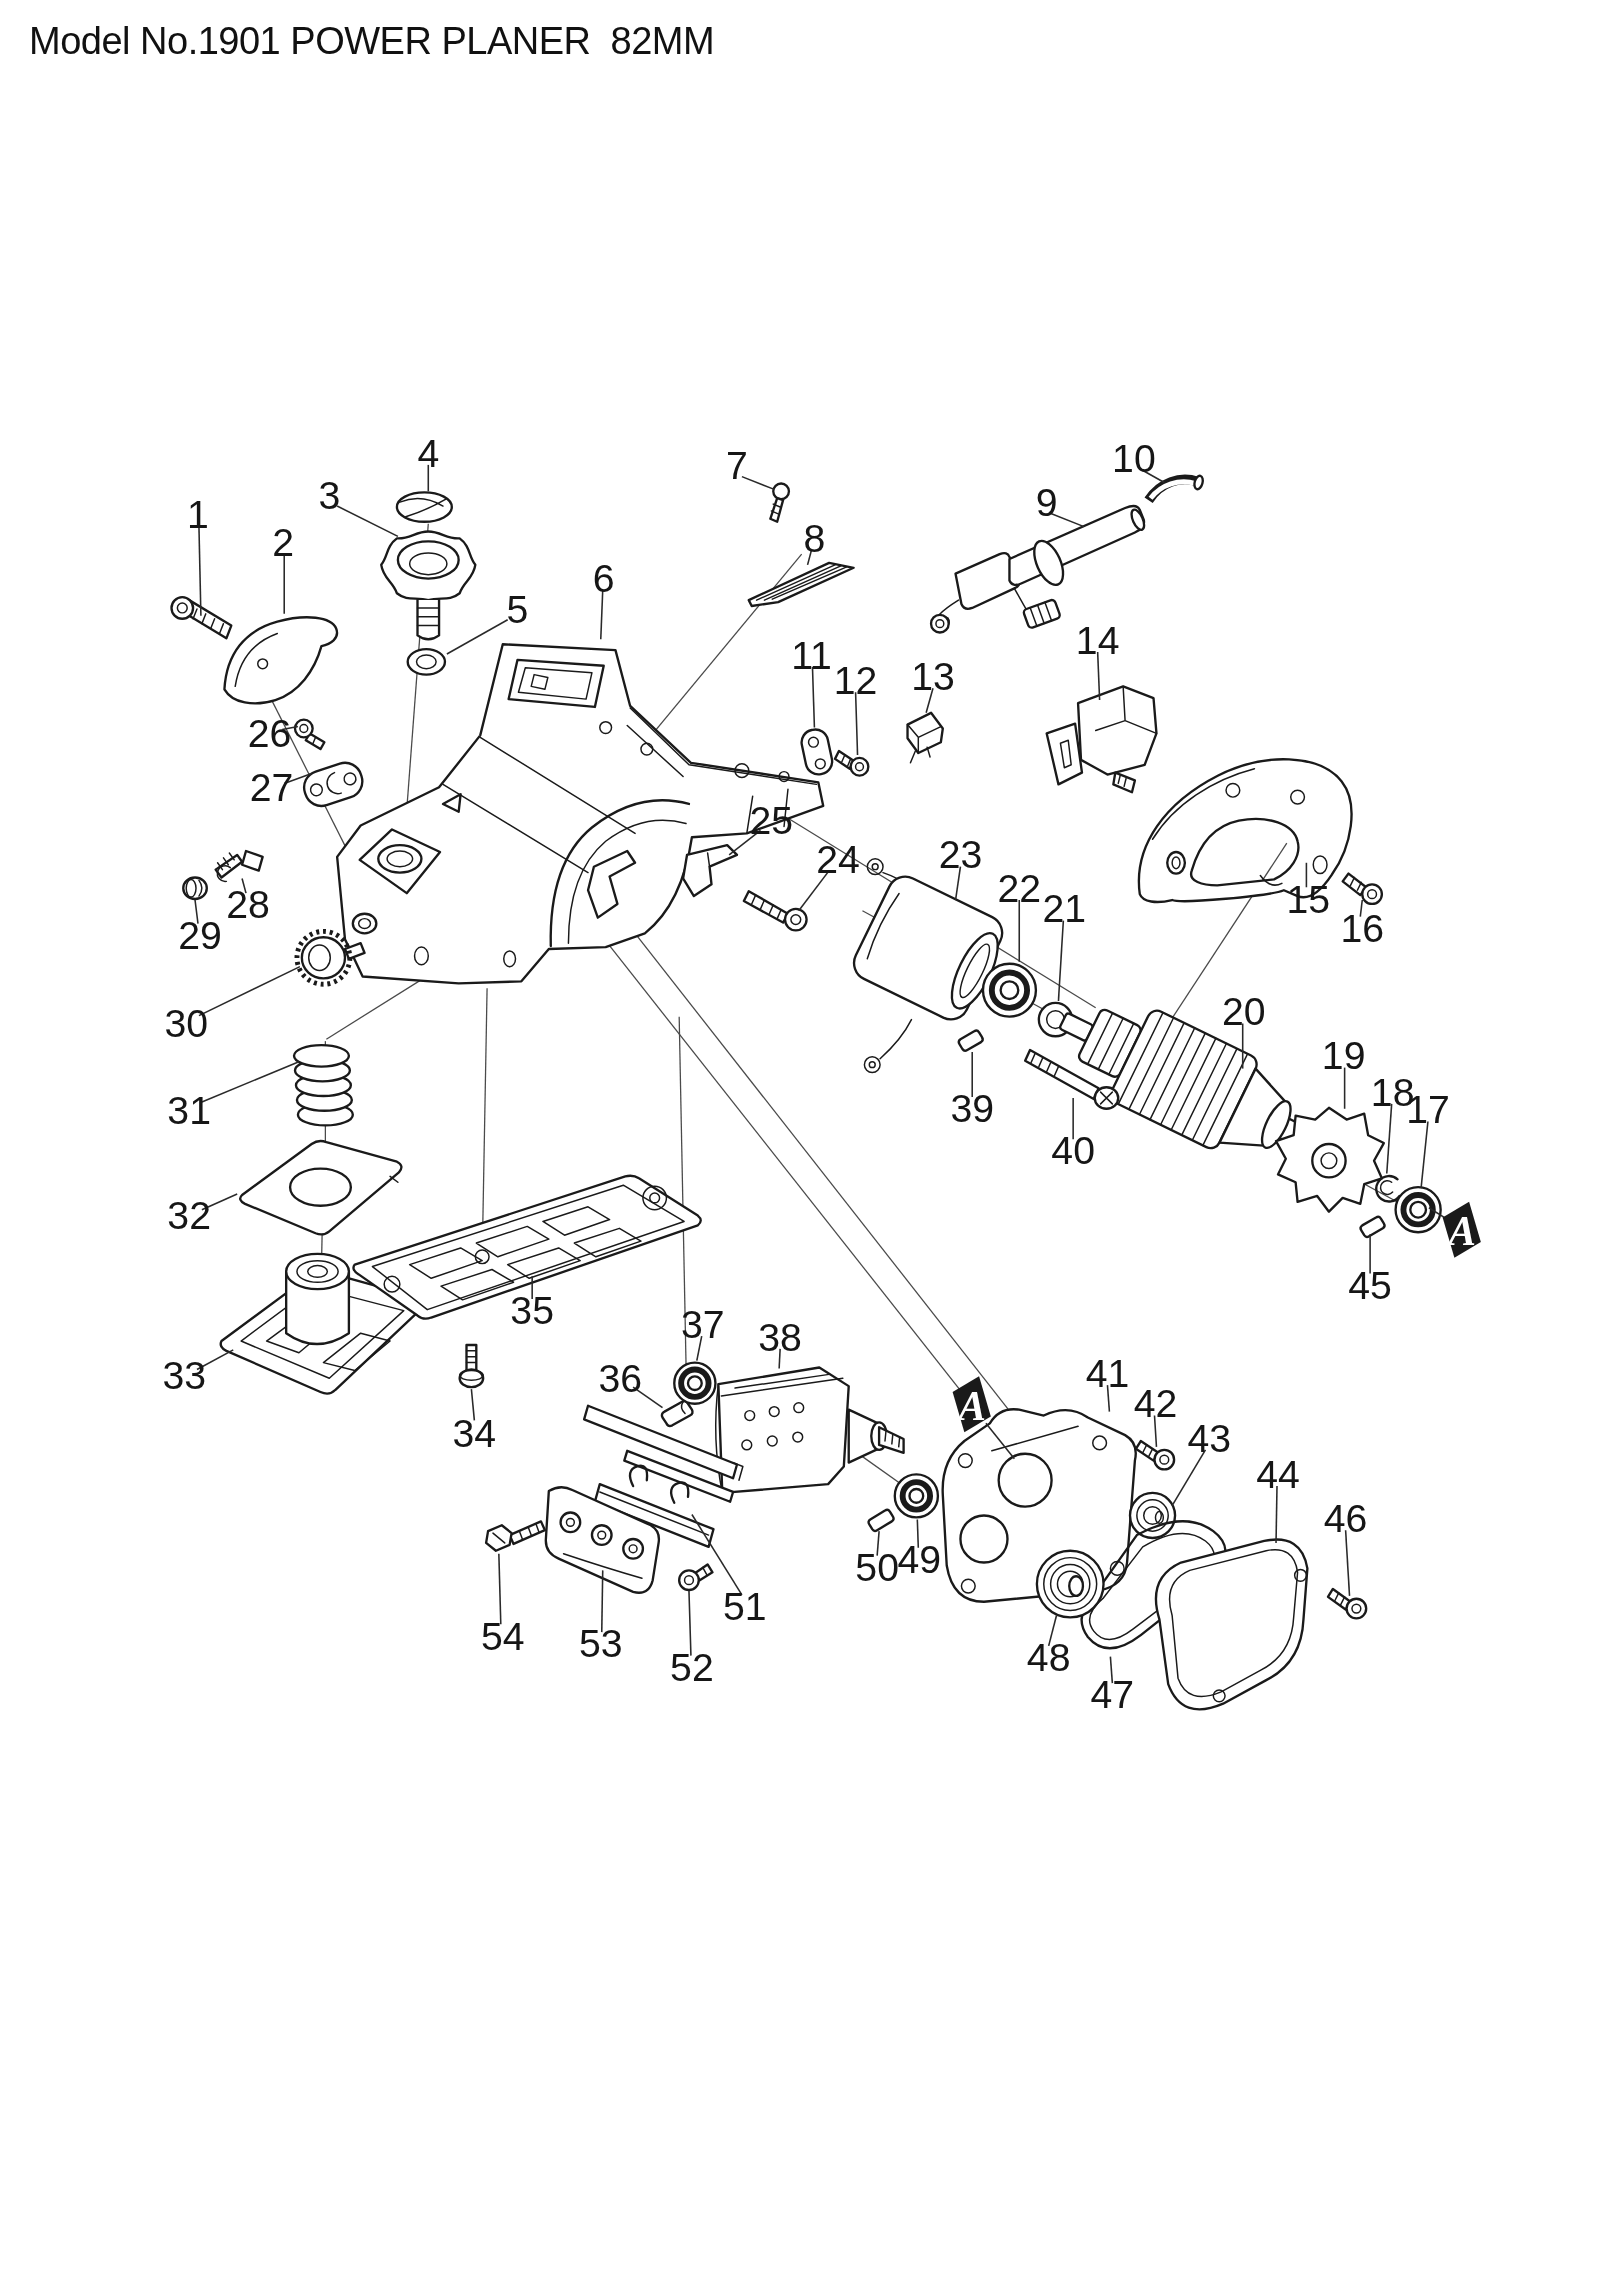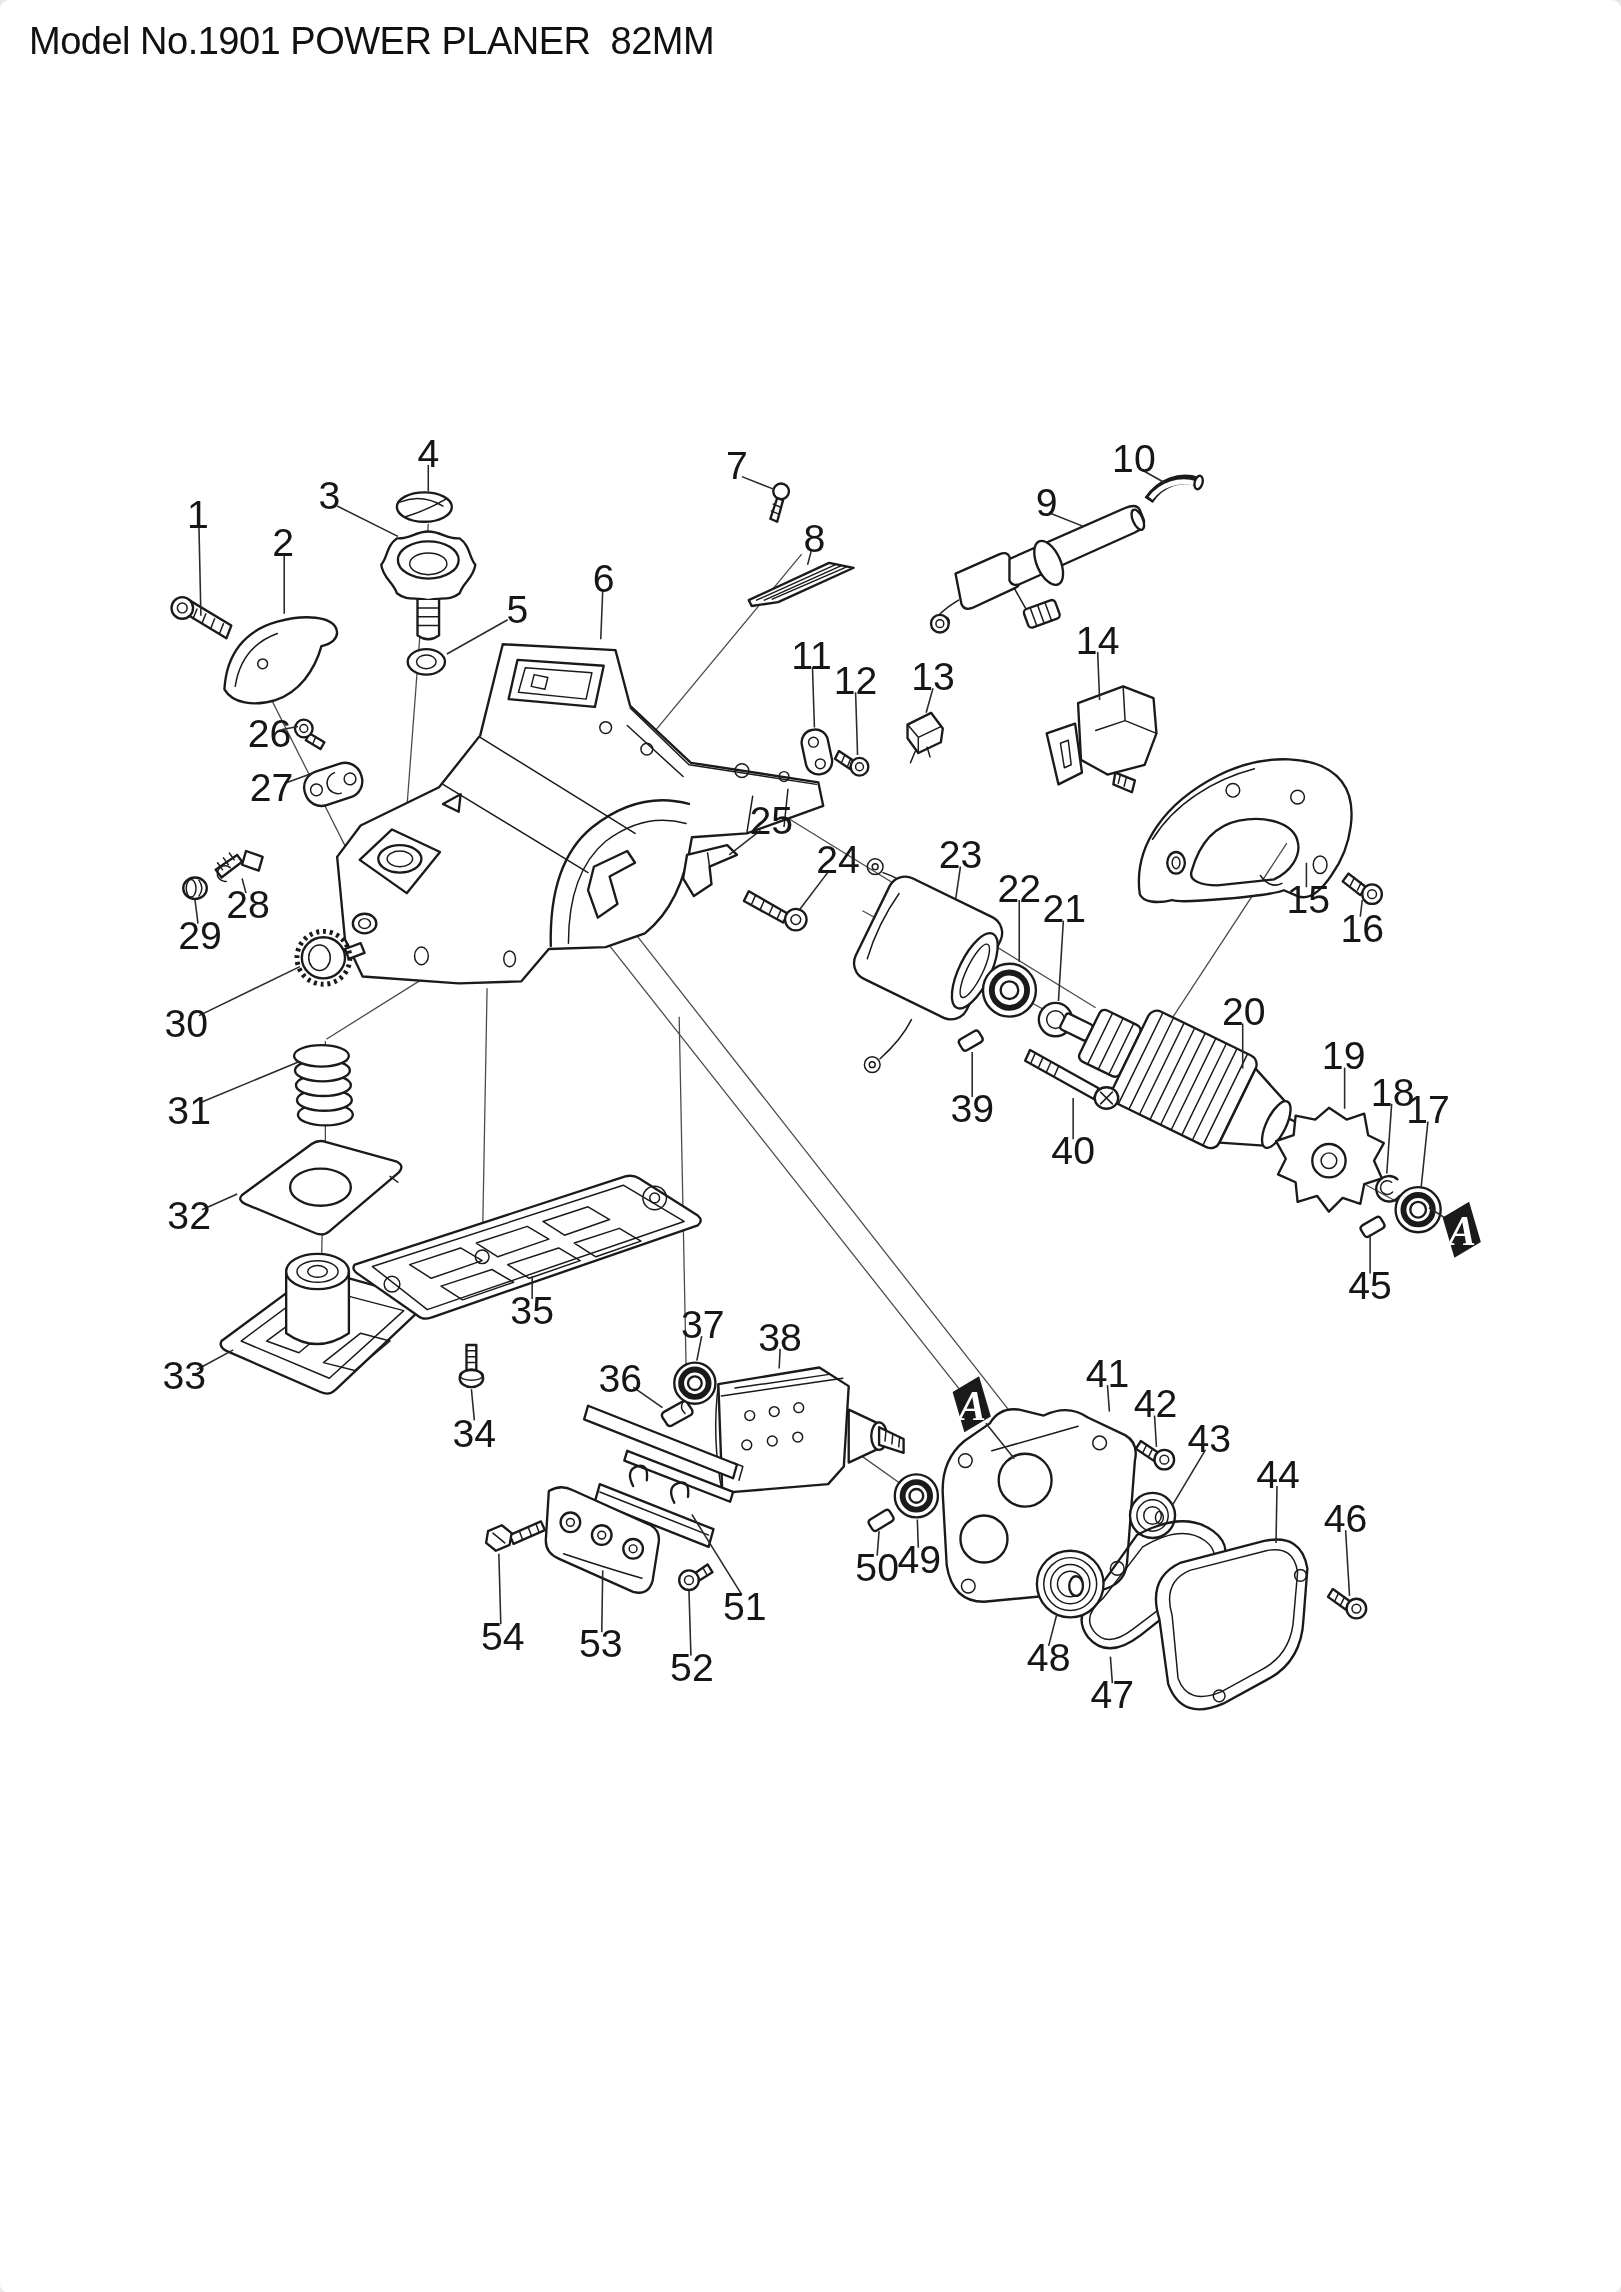--- a/index.html
+++ b/index.html
@@ -1,17 +1,17 @@
 <!DOCTYPE html>
 <html><head>
 <meta charset="utf-8">
 <style>
   html,body{margin:0;padding:0;background:#e8e8e8;}
   .page{position:relative;width:1621px;height:2293px;background:#ffffff;overflow:hidden;
-        font-family:"Liberation Sans",sans-serif;border-radius:9px;}
+        font-family:"Liberation Sans",sans-serif;}
   .title{position:absolute;left:29px;top:19.6px;font-size:38px;letter-spacing:-0.5px;
          color:#111;white-space:pre;font-weight:500;}
   svg{position:absolute;left:0;top:0;}
   
   .p{fill:#ffffff;stroke:#1a1a1a;stroke-width:2.4;stroke-linejoin:round;stroke-linecap:round;}
   .o{fill:none;stroke:#1a1a1a;stroke-width:2.4;stroke-linejoin:round;stroke-linecap:round;}
   .t{fill:none;stroke:#1a1a1a;stroke-width:1.5;stroke-linejoin:round;stroke-linecap:round;}
   .ring{fill:none;stroke:#1a1a1a;stroke-width:6;}
   .ax{fill:none;stroke:#4a4a4a;stroke-width:1.3;}
   .ld{fill:none;stroke:#2a2a2a;stroke-width:1.6;}

